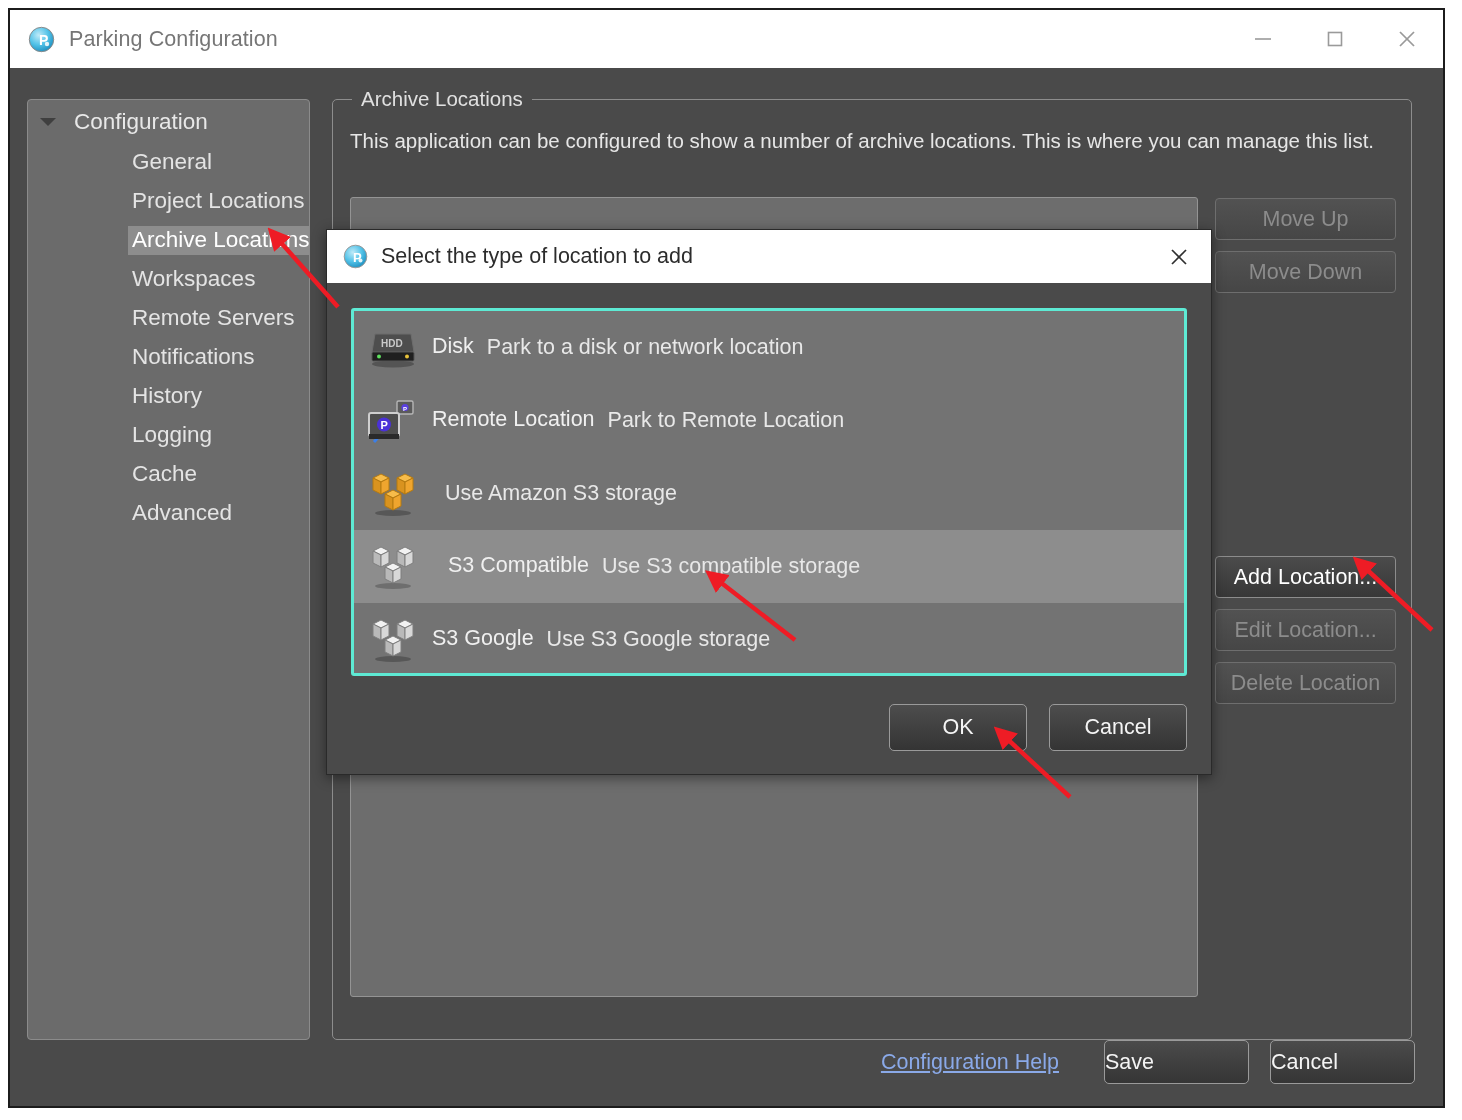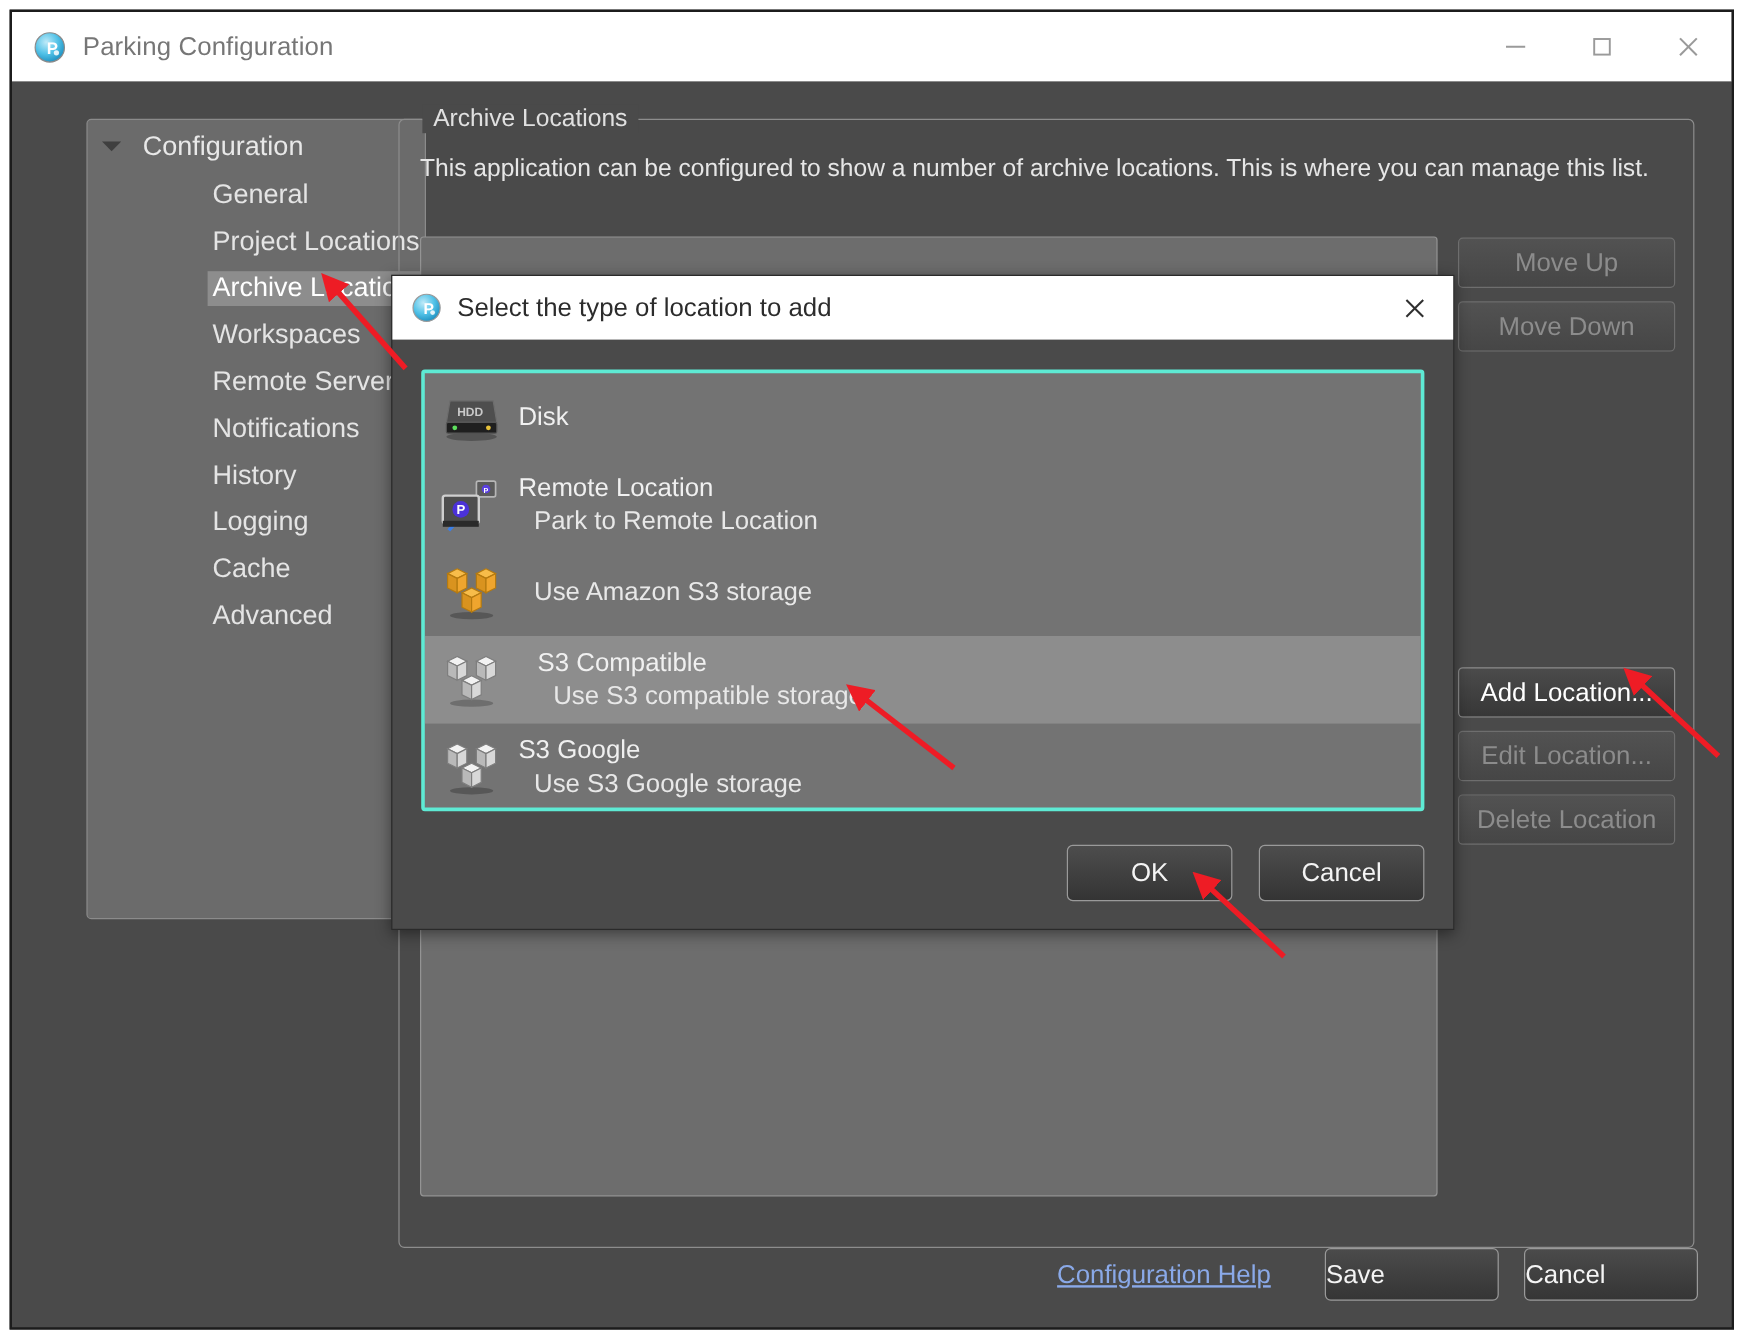--- a/index.html
+++ b/index.html
@@ -61,27 +61,26 @@
   #win-body {
     position: absolute; left: 0; top: 58px;
     width: 100%; height: calc(100% - 58px);
     background: #4a4a4a;
   }
 
   
   #sidebar {
     position: absolute;
     left: 17px; top: 31px;
-    width: 283px; height: 667px;
+    width: 283px; height: 941px;
     background: #6b6b6b;
     border: 1px solid #8b8b8b;
     border-radius: 4px;
     box-sizing: border-box;
     overflow: hidden;
-    margin-left: 45px;
   }
   .tree-root {
     display: flex; align-items: center;
     height: 43px;
     padding-left: 12px;
     box-sizing: border-box;
   }
   .tri {
     width: 0; height: 0;
     border-left: 8px solid transparent;
@@ -264,21 +263,21 @@
     padding-left: 10px;
     box-sizing: border-box;
   }
   .type-row.selected { background: #8d8d8d; gap: 16px; }
   .type-icon {
     width: 58px; height: 58px;
     flex: none;
     margin-right: 10px;
     display: flex; align-items: center; justify-content: center;
   }
-  .type-texts { display: flex; flex-direction: column; justify-content: center; }
+  .type-texts { display: flex; flex-direction: row; justify-content: center; }
   .type-title {
     font-size: 21.5px;
     color: #f0f0f0;
     line-height: 27px;
     white-space: nowrap;
   }
   .type-sub {
     font-size: 21.5px;
     color: #e8e8e8;
     line-height: 29px;
@@ -443,20 +442,21 @@
               <ellipse cx="25" cy="36" rx="21" ry="3.4" fill="#3b3b3b" opacity=".55"></ellipse>
               <path d="M7 6 L43 6 L46 24 L4 24 Z" fill="#4e4e4e" stroke="#6d6d6d" stroke-width="1"></path>
               <rect x="4" y="24" width="42" height="9" rx="1.5" fill="#1f1f1f" stroke="#555" stroke-width="1"></rect>
               <text x="13" y="19" font-family="Liberation Sans, sans-serif" font-size="10" font-weight="bold" fill="#c9c9c9">HDD</text>
               <circle cx="11" cy="28.5" r="2" fill="#5ee05e"></circle>
               <circle cx="39" cy="28.5" r="2" fill="#e8c23a"></circle>
             </svg>
           </span>
           <span class="type-texts">
             <span class="type-title">Disk</span>
+            <span class="type-sub">Park to a disk or network location</span>
           </span>
         </div>
 
         <div class="type-row">
           <span class="type-icon">
             <svg width="54" height="50" viewBox="0 0 54 50">
               <line x1="8" y1="46" x2="44" y2="6" stroke="#3b7fe8" stroke-width="3"></line>
               <rect x="31" y="5" width="16" height="13" rx="1.5" fill="#5b5b5b" stroke="#b6b6b6" stroke-width="1.4"></rect>
               <circle cx="39" cy="11.5" r="3.6" fill="#5a3fe0"></circle>
               <text x="37" y="14.5" font-family="Liberation Sans, sans-serif" font-size="6" font-weight="bold" fill="#ffffff">P</text>

